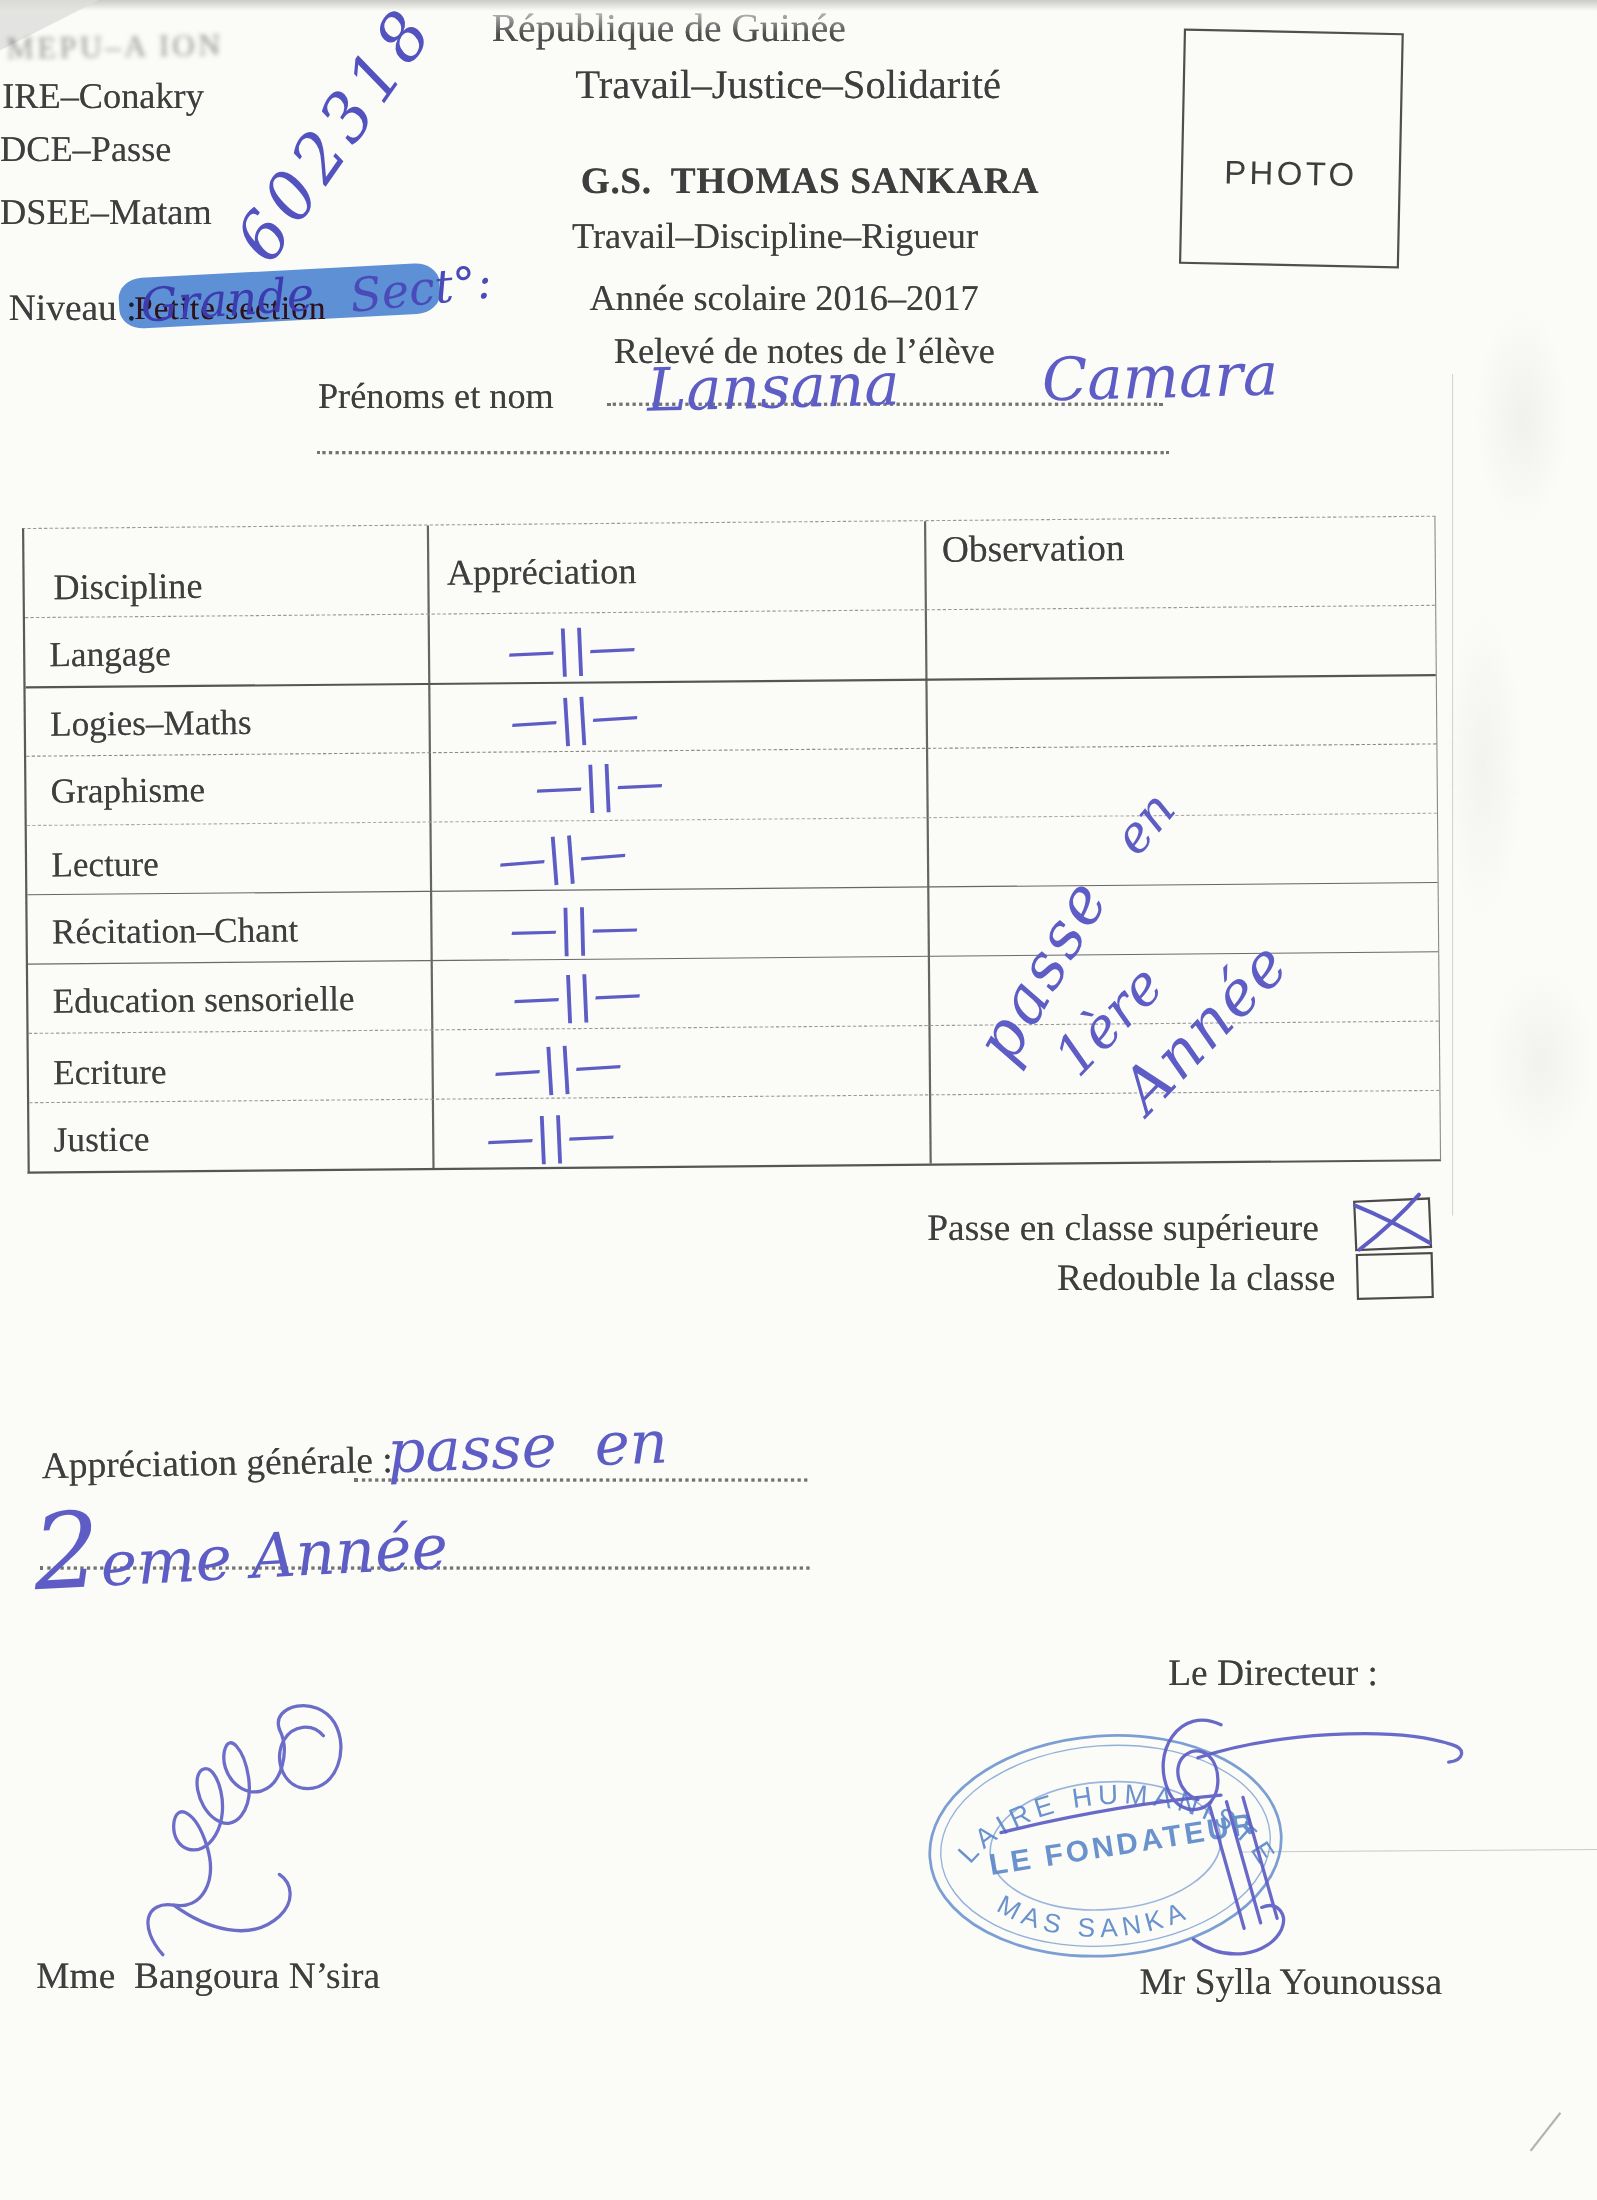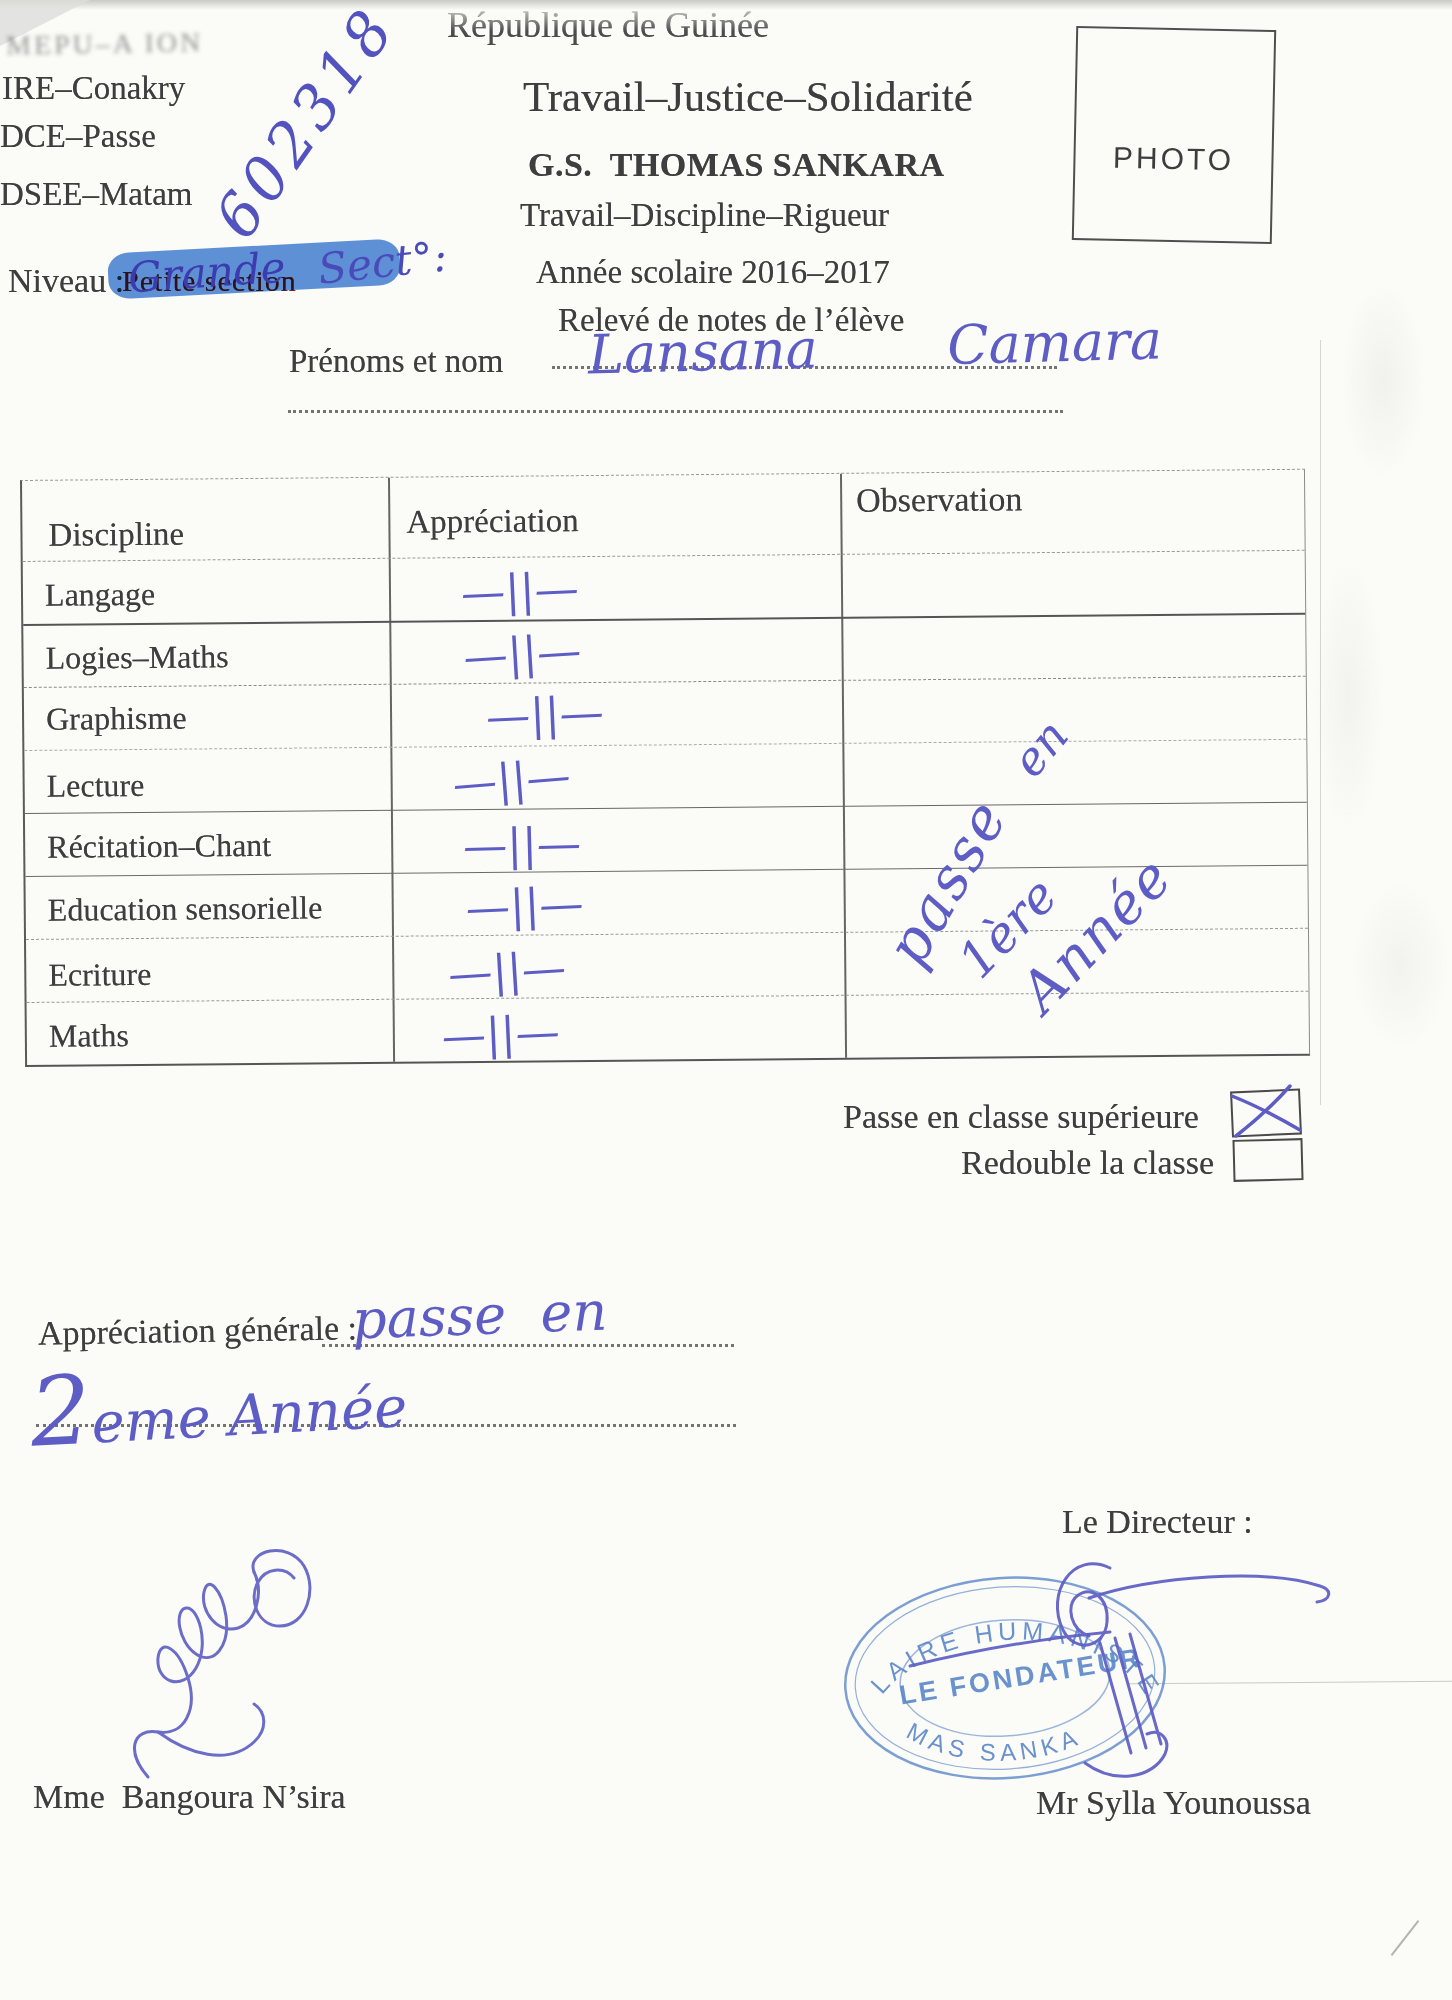--- a/index.html
+++ b/index.html
@@ -41,21 +41,21 @@
   <div class="abs" style="left:1404px;top:1916px;width:2px;height:44px;background:rgba(90,90,90,.45);transform:rotate(38deg);"></div>
 
   <div class="abs print" style="left:6px;top:28px;font-size:28px;filter:blur(2.2px);opacity:.5;letter-spacing:3px;transform:rotate(-1deg);">MEPU–A ION</div>
   <div class="abs print" style="left:2px;top:70px;font-size:33px;">IRE–Conakry</div>
   <div class="abs print" style="left:0px;top:118px;font-size:33px;">DCE–Passe</div>
   <div class="abs print" style="left:0px;top:176px;font-size:33px;">DSEE–Matam</div>
 
   <div class="abs hw" style="left:305px;top:122px;font-size:60px;letter-spacing:6px;color:#5353c0;transform:translate(-50%,-50%) rotate(-55deg);">602318</div>
 
   <div class="abs print" style="left:447px;top:4px;font-size:36px;filter:blur(.7px);opacity:.92;-webkit-mask-image:linear-gradient(to bottom,rgba(0,0,0,.15),#000 65%);mask-image:linear-gradient(to bottom,rgba(0,0,0,.15),#000 65%);">République de Guinée</div>
-  <div class="abs print" style="left:523px;top:72px;font-size:43px;">Travail–Justice–Solidarité</div>
+  <div class="abs print" style="left:523px;top:56px;font-size:37px;">Travail–Justice–Solidarité</div>
   <div class="abs print" style="left:520px;top:197px;font-size:33px;">Travail–Discipline–Rigueur</div>
   <div class="abs print" style="left:528px;top:146px;font-size:34px;font-weight:600;letter-spacing:.5px;">G.S.  THOMAS SANKARA</div>
   <div class="abs print" style="left:536px;top:254px;font-size:33px;">Année scolaire 2016–2017</div>
   <div class="abs print" style="left:558px;top:302px;font-size:33px;">Relevé de notes de l’élève</div>
 
   <div class="abs" style="left:1074px;top:28px;width:196px;height:210px;border:2.5px solid #4f4f4f;transform:rotate(1.2deg);">
     <span class="abs" style="left:0;top:112px;width:100%;text-align:center;font-family:'Liberation Sans',sans-serif;font-size:30px;letter-spacing:3px;color:#3d3d3d;">PHOTO</span>
   </div>
 
   <div class="abs print" style="left:8px;top:262px;font-size:34px;">Niveau :</div>
@@ -89,21 +89,21 @@
     <span class="abs print" style="left:384px;top:26px;font-size:33px;">Appréciation</span>
     <span class="abs print" style="left:834px;top:8px;font-size:34px;">Observation</span>
 
     <span class="abs print" style="left:22px;top:96px;font-size:32px;">Langage</span>
     <span class="abs print" style="left:22px;top:159px;font-size:32px;">Logies–Maths</span>
     <span class="abs print" style="left:22px;top:220px;font-size:32px;">Graphisme</span>
     <span class="abs print" style="left:22px;top:287px;font-size:32px;">Lecture</span>
     <span class="abs print" style="left:22px;top:348px;font-size:32px;">Récitation–Chant</span>
     <span class="abs print" style="left:22px;top:411px;font-size:32px;">Education sensorielle</span>
     <span class="abs print" style="left:22px;top:476px;font-size:32px;">Ecriture</span>
-    <span class="abs print" style="left:22px;top:537px;font-size:32px;">Maths</span>
+    <span class="abs print" style="left:22px;top:537px;font-size:32px;">Justice</span>
 
     <span class="abs hw" style="left:438px;top:88px;font-size:44px;transform:rotate(-2deg);">—||—</span>
     <span class="abs hw" style="left:440px;top:151px;font-size:44px;transform:rotate(-3deg);">—||—</span>
     <span class="abs hw" style="left:462px;top:212px;font-size:44px;transform:rotate(-2deg);">—||—</span>
     <span class="abs hw" style="left:428px;top:277px;font-size:44px;transform:rotate(-4deg);">—||—</span>
     <span class="abs hw" style="left:438px;top:342px;font-size:44px;transform:rotate(-1deg);">—||—</span>
     <span class="abs hw" style="left:440px;top:403px;font-size:44px;transform:rotate(-2deg);">—||—</span>
     <span class="abs hw" style="left:422px;top:468px;font-size:44px;transform:rotate(-3deg);">—||—</span>
     <span class="abs hw" style="left:415px;top:531px;font-size:44px;transform:rotate(-2deg);">—||—</span>
   </div>

